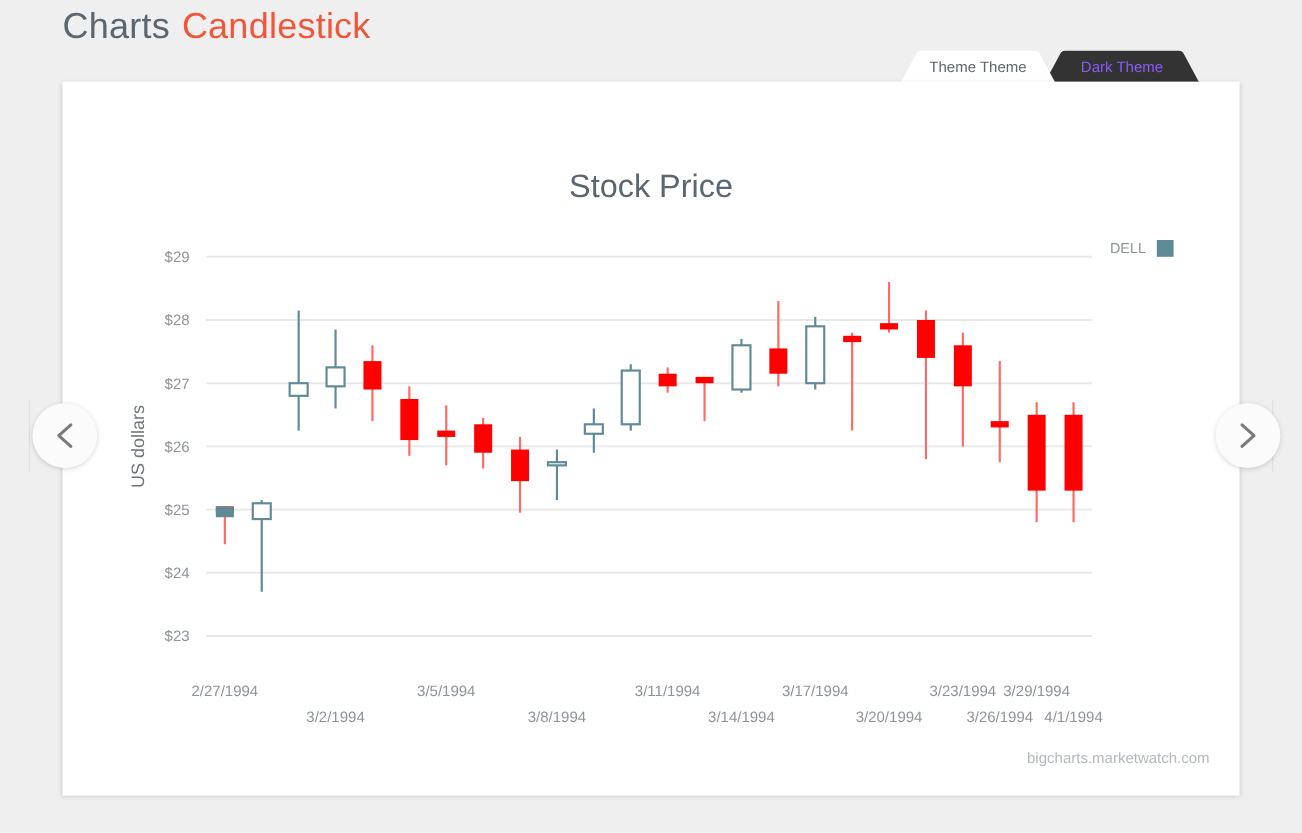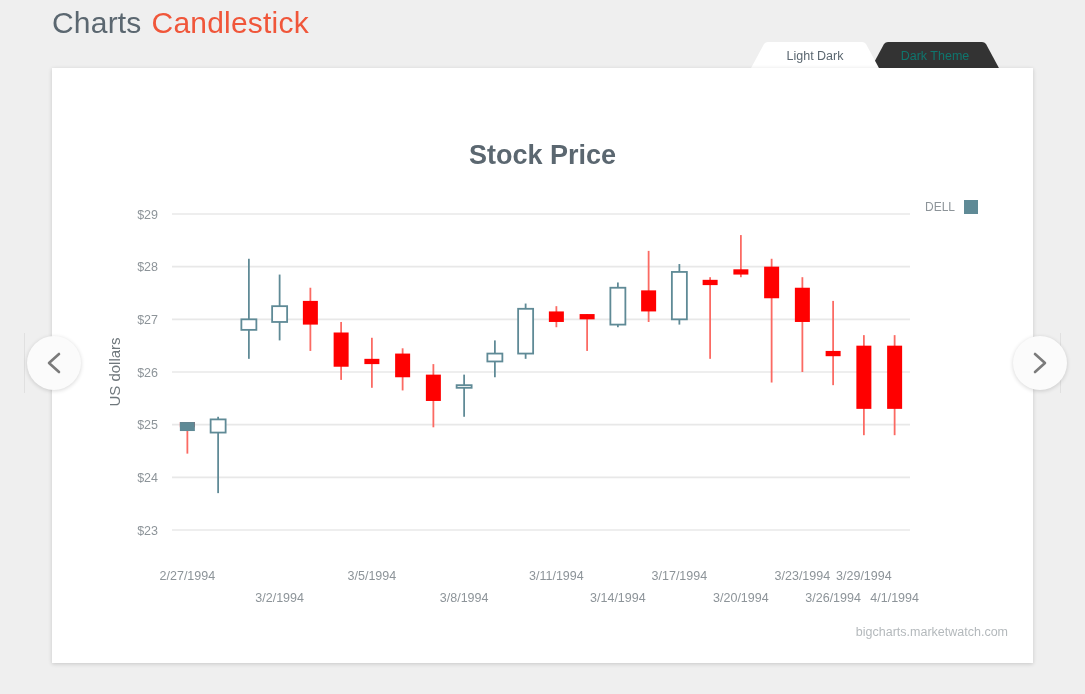--- a/index.html
+++ b/index.html
@@ -56,21 +56,21 @@
     padding-top: 0px;
   }
   #tab-light {
     left: 0px;
     width: 130px;
     color: #5b6770;
   }
   #tab-dark {
     left: 120px;
     width: 130px;
-    color: #0f766e;
+    color: #8b5cf6;
   }
 
   
   #card {
     position: absolute;
     left: 52px;
     top: 68px;
     width: 981px;
     height: 595px;
     background: #ffffff;
@@ -102,21 +102,21 @@
   #nav-edge-right { left: 1060px; }
 
   
   #chart-title {
     position: absolute;
     left: 0;
     right: 0;
     top: 72px;
     text-align: center;
     font-size: 27px;
-    font-weight: 700;
+    font-weight: 400;
     color: #5b6770;
   }
 
   #plot-area { position: absolute; left: 0; top: 0; width: 981px; height: 595px; }
   #plot-area svg { display: block; }
 
   .axis-label-text {
     font-family: "Liberation Sans", sans-serif;
     font-size: 12.5px;
     fill: #8d9499;
@@ -148,21 +148,21 @@
   <div class="tab" id="tab-dark">
     <svg class="tab-shape" width="130" height="28" viewBox="0 0 130 28">
       <path d="M0,28 L14,2 Q15.5,0 18,0 L112,0 Q114.5,0 116,2 L130,28 Z" fill="#333333"></path>
     </svg>
     <span class="tab-label">Dark Theme</span>
   </div>
   <div class="tab" id="tab-light">
     <svg class="tab-shape" width="130" height="28" viewBox="0 0 130 28">
       <path d="M0,28 L14,2 Q15.5,0 18,0 L112,0 Q114.5,0 116,2 L130,28 Z" fill="#ffffff"></path>
     </svg>
-    <span class="tab-label">Light Dark</span>
+    <span class="tab-label">Theme Theme</span>
   </div>
 </div>
 
 <div id="card">
   <div id="chart-title">Stock Price</div>
   <div id="plot-area">
     <svg id="chart-svg" width="981" height="595">
         <line x1="120" y1="146" x2="858" y2="146" stroke="#e8e8e8" stroke-width="1.6"></line>
         <text x="106" y="150.5" text-anchor="end" class="axis-label-text">$29</text>
         <line x1="120" y1="198.66666666666663" x2="858" y2="198.66666666666663" stroke="#e8e8e8" stroke-width="1.6"></line>

